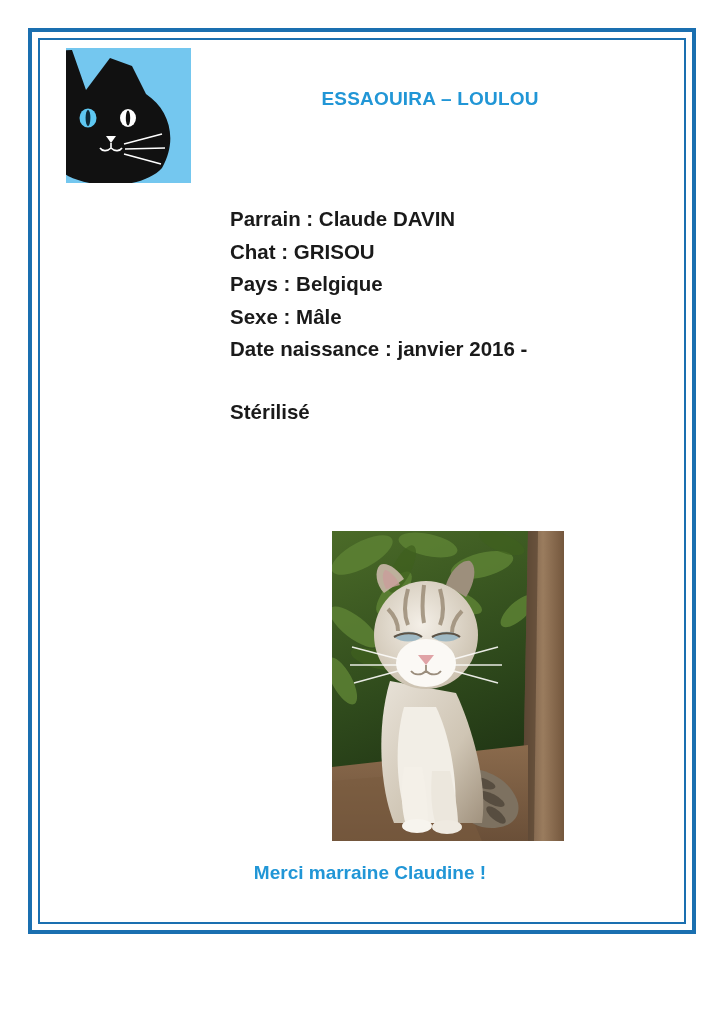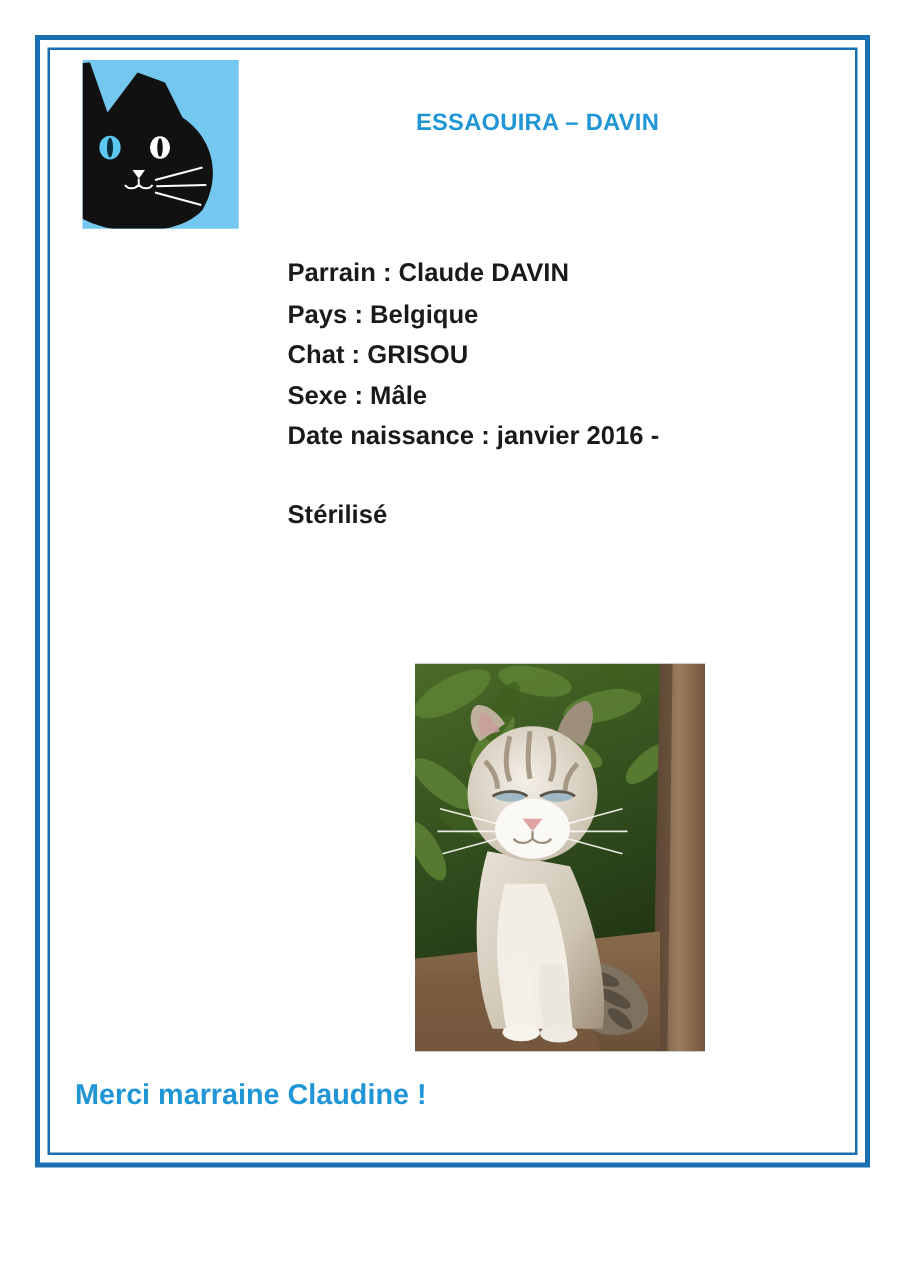--- a/index.html
+++ b/index.html
@@ -100,24 +100,24 @@
     background: #3c4a2a;
   }
   .photo svg { display: block; }
 
   
   .thanks {
     position: absolute;
     left: 60px;
     top: 862px;
     width: 620px;
-    text-align: left;
+    text-align: center;
     color: #2196d6;
     font-weight: bold;
-    font-size: 23px;
+    font-size: 19px;
   }
 </style>
 </head>
 <body>
 
 <div class="page">
 
   <div class="frame-outer"></div>
   <div class="frame-inner"></div>
 
@@ -138,27 +138,27 @@
 
       <g stroke="#ffffff" stroke-width="1.5" fill="none">
         <path d="M58 96 L96 86"></path>
         <path d="M59 101 L99 100"></path>
         <path d="M58 106 L95 116"></path>
       </g>
     </svg>
   </div>
 
   <div class="title-block">
-    <div class="title-line">ESSAOUIRA – DAVIN</div>
+    <div class="title-line">ESSAOUIRA – LOULOU</div>
   </div>
 
   <div class="info">
     <div class="info-row">Parrain : Claude DAVIN</div>
+    <div class="info-row">Chat : GRISOU</div>
     <div class="info-row">Pays : Belgique</div>
-    <div class="info-row">Chat : GRISOU</div>
     <div class="info-row">Sexe : Mâle</div>
     <div class="info-row">Date naissance : janvier 2016 -</div>
     <div class="info-gap"></div>
     <div class="info-row">Stérilisé</div>
   </div>
 
   <div class="photo">
     <svg width="232" height="310" viewBox="0 0 232 310" xmlns="http://www.w3.org/2000/svg" aria-hidden="true">
       <defs>
         <linearGradient id="leafBg" x1="0" y1="0" x2="0.3" y2="1">

